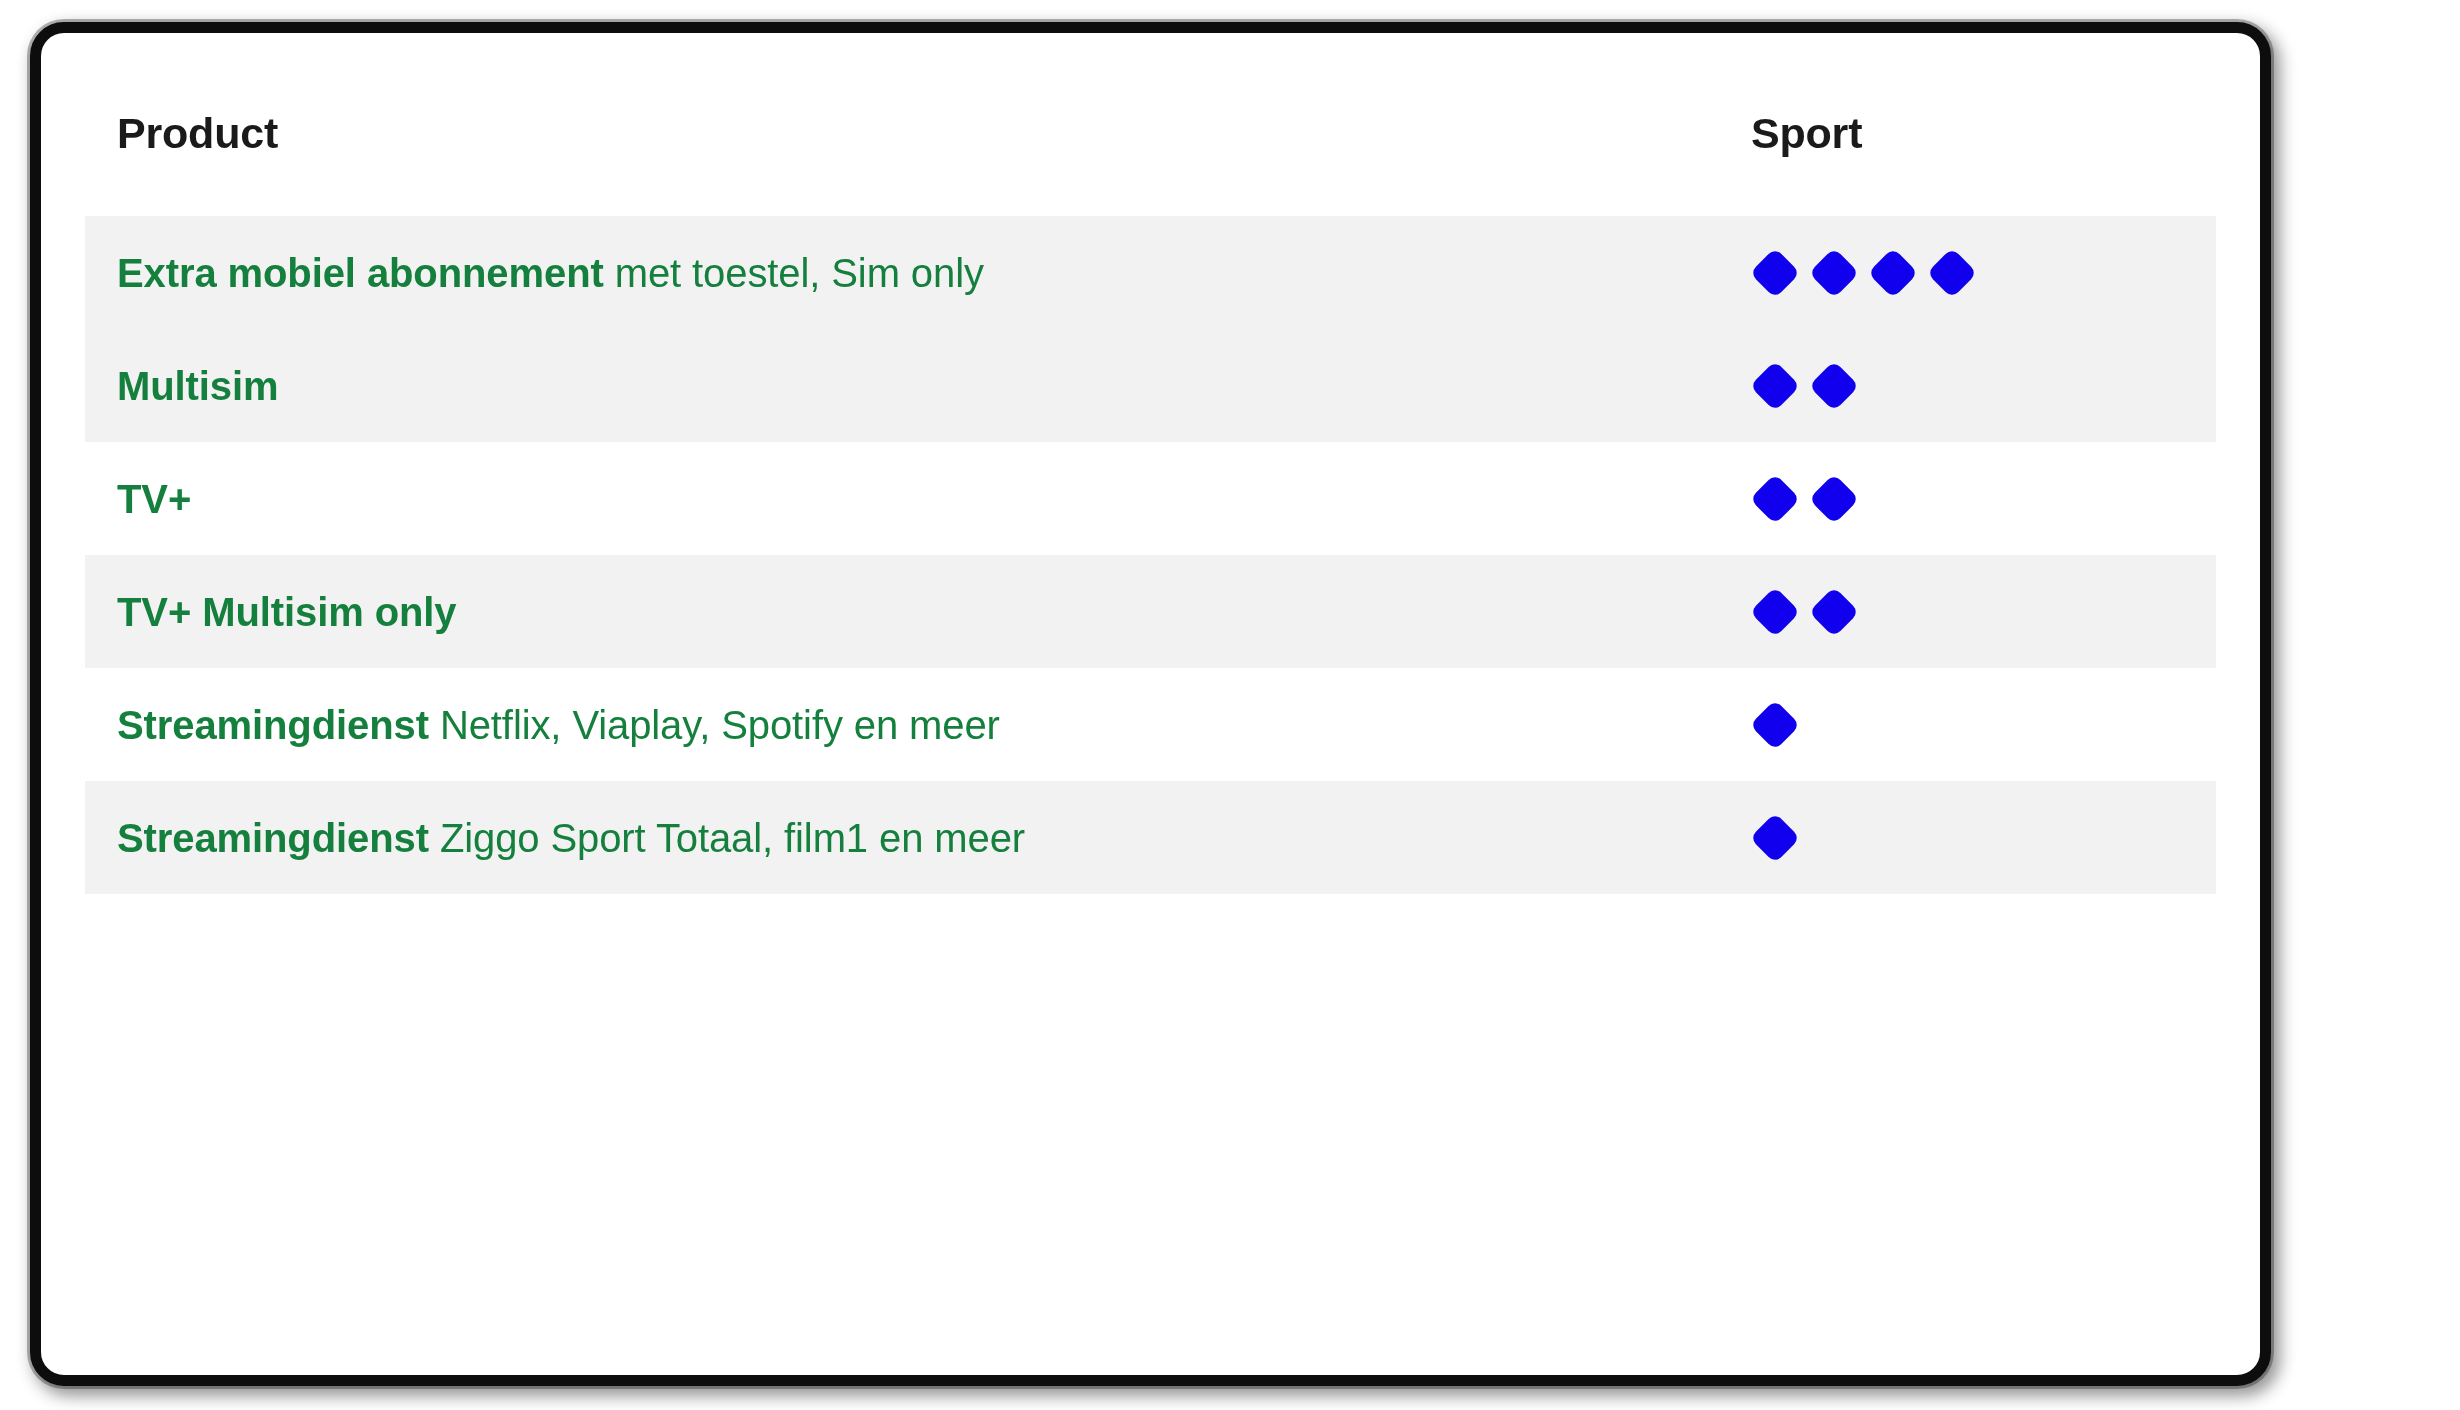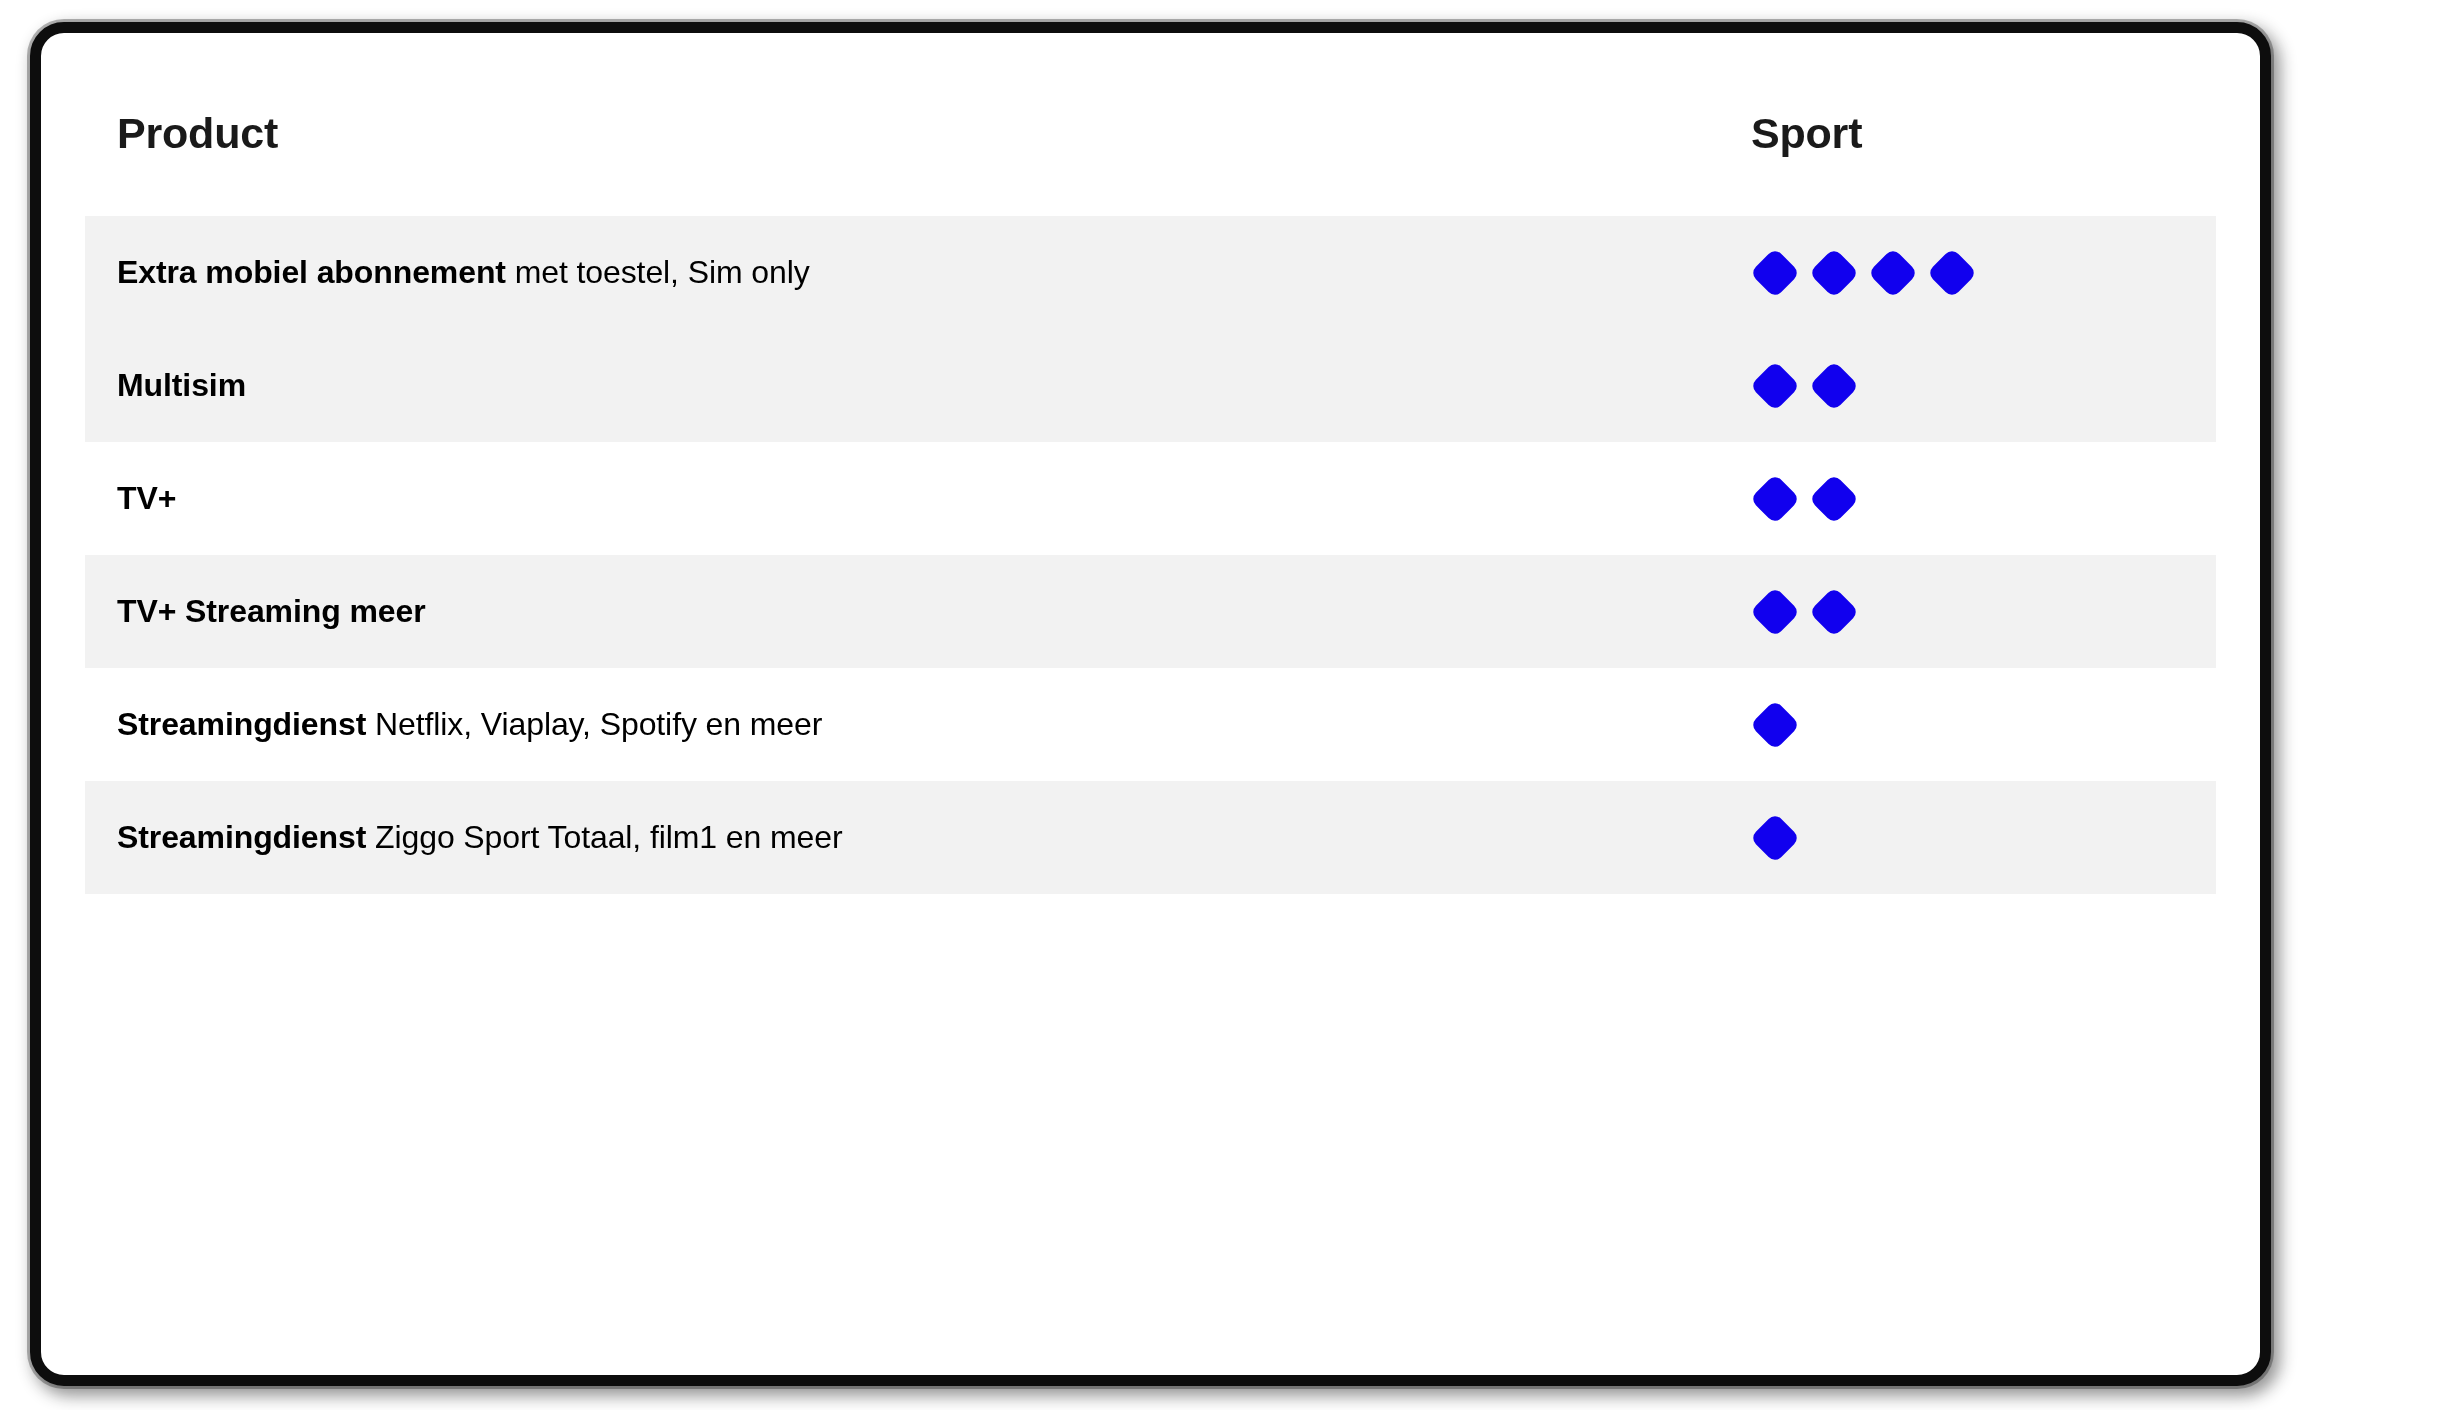--- a/index.html
+++ b/index.html
@@ -65,22 +65,22 @@
   }
   .tbl thead th.th-product { padding-left: 32px; }
   .tbl thead th.th-punten  { padding-left: 36px; }
 
   .tbl tbody tr { height: 113px; }
   .tbl tbody tr.striped { background: #f2f2f2; }
 
   .tbl tbody td {
     padding: 0;
     vertical-align: middle;
-    font-size: 32px;
-    color: #000000;
+    font-size: 40px;
+    color: #15803d;
     line-height: 1.15;
     letter-spacing: -0.1px;
   }
   .tbl tbody td.cell-product { padding-left: 32px; }
   .tbl tbody td.cell-punten  { padding-left: 36px; }
 
   .prod-strong {
     font-weight: 700;
   }
   .prod-rest {
@@ -145,21 +145,21 @@
             <tr>
               <td class="cell-product"><span class="prod-strong">TV+</span></td>
               <td class="cell-punten">
                 <div class="dots">
                   <span class="diamond" style="background: rgb(17, 0, 238);"></span>
                   <span class="diamond" style="background: rgb(17, 0, 238);"></span>
                 </div>
               </td>
             </tr>
             <tr class="striped">
-              <td class="cell-product"><span class="prod-strong">TV+ Streaming meer</span></td>
+              <td class="cell-product"><span class="prod-strong">TV+ Multisim only</span></td>
               <td class="cell-punten">
                 <div class="dots">
                   <span class="diamond" style="background: rgb(17, 0, 238);"></span>
                   <span class="diamond" style="background: rgb(17, 0, 238);"></span>
                 </div>
               </td>
             </tr>
             <tr>
               <td class="cell-product"><span class="prod-strong">Streamingdienst</span><span class="prod-rest"> Netflix, Viaplay, Spotify en meer</span></td>
               <td class="cell-punten">

